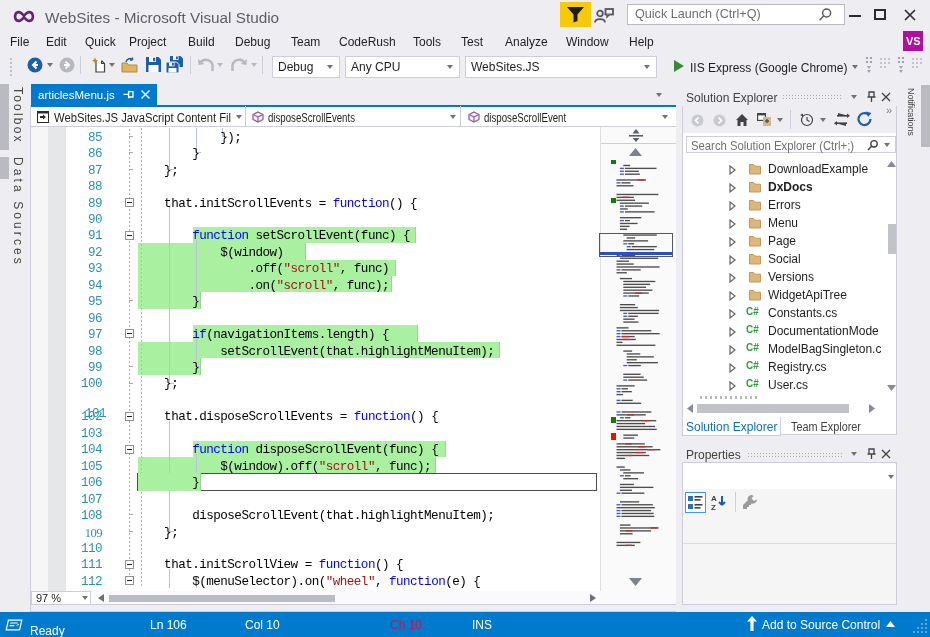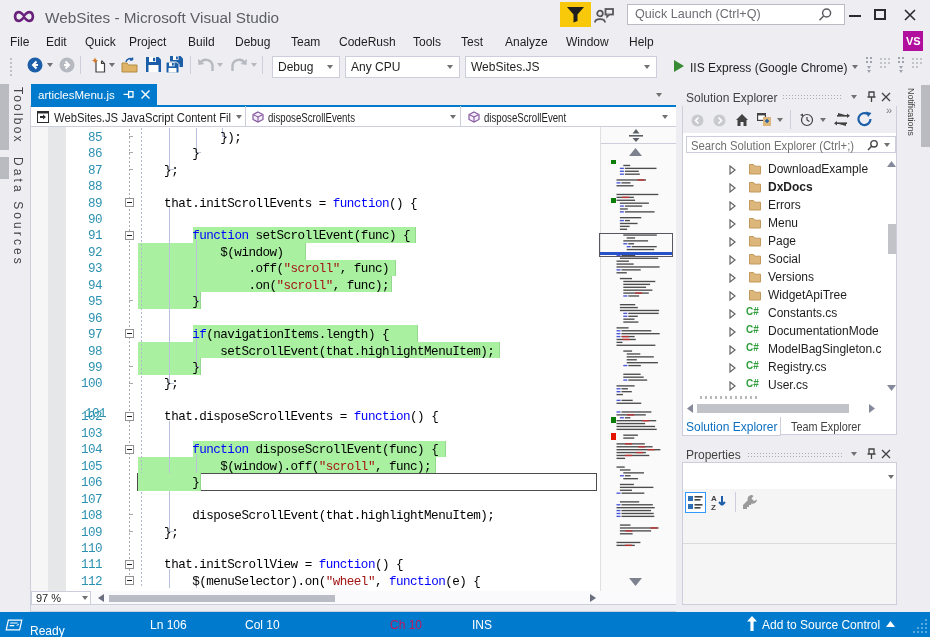--- a/index.html
+++ b/index.html
@@ -311,21 +311,21 @@
 <div class="ab mono ln" style="left:60px;top:425.8px;width:42px;height:16.45px;line-height:16.45px;">103</div>
 <div class="ab mono ln" style="left:60px;top:442.2px;width:42px;height:16.45px;line-height:16.45px;text-align:right;">104</div>
 <div class="ab mono" style="left:136.0px;top:442.2px;height:16.45px;line-height:16.45px;color:#000;">        <span class="k">function</span> disposeScrollEvent(func) {</div>
 <div class="ab mono ln" style="left:60px;top:458.7px;width:42px;height:16.45px;line-height:16.45px;">105</div>
 <div class="ab mono" style="left:136.0px;top:458.7px;height:16.45px;line-height:16.45px;color:#000;">            $(window).off(<span class="s">"scroll"</span>, func);</div>
 <div class="ab mono ln" style="left:60px;top:475.1px;width:42px;height:16.45px;line-height:16.45px;">106</div>
 <div class="ab mono" style="left:136.0px;top:475.1px;height:16.45px;line-height:16.45px;color:#000;">        }</div>
 <div class="ab mono ln" style="left:60px;top:491.6px;width:42px;height:16.45px;line-height:16.45px;">107</div>
 <div class="ab mono ln" style="left:60px;top:508.0px;width:42px;height:16.45px;line-height:16.45px;">108</div>
 <div class="ab mono" style="left:136.0px;top:508.0px;height:16.45px;line-height:16.45px;color:#000;">        disposeScrollEvent(that.highlightMenuItem);</div>
-<div class="ab mono ln" style="left:60px;top:524.5px;width:42px;height:16.45px;line-height:16.45px;">109</div>
+<div class="ab mono ln" style="left:60px;top:524.5px;width:42px;height:16.45px;line-height:16.45px;font-family:Liberation Serif, serif;">109</div>
 <div class="ab mono" style="left:136.0px;top:524.5px;height:16.45px;line-height:16.45px;color:#000;">    };</div>
 <div class="ab mono ln" style="left:60px;top:541.0px;width:42px;height:16.45px;line-height:16.45px;">110</div>
 <div class="ab mono ln" style="left:60px;top:557.4px;width:42px;height:16.45px;line-height:16.45px;">111</div>
 <div class="ab mono" style="left:136.0px;top:557.4px;height:16.45px;line-height:16.45px;color:#000;">    that.initScrollView = <span class="k">function</span>() {</div>
 <div class="ab mono ln" style="left:60px;top:573.9px;width:42px;height:16.45px;line-height:16.45px;">112</div>
 <div class="ab mono" style="left:136.0px;top:573.9px;height:16.45px;line-height:16.45px;color:#000;">        $(menuSelector).on(<span class="s">"wheel"</span>, <span class="k">function</span>(e) {</div>
 <div class="ab" style="left:137px;top:473px;width:460px;height:18px;border:1px solid #4D4D4D;background:#fff;"></div>
 <div class="ab green" style="left:138px;top:473px;width:63px;height:18px;"></div>
 <div class="ab mono" style="left:136.0px;top:475.1px;height:16.45px;line-height:16.45px;color:#000;">        }</div>
 <div class="ab" style="left:600px;top:127px;width:76px;height:477px;background:#FAFAFB;"></div>

